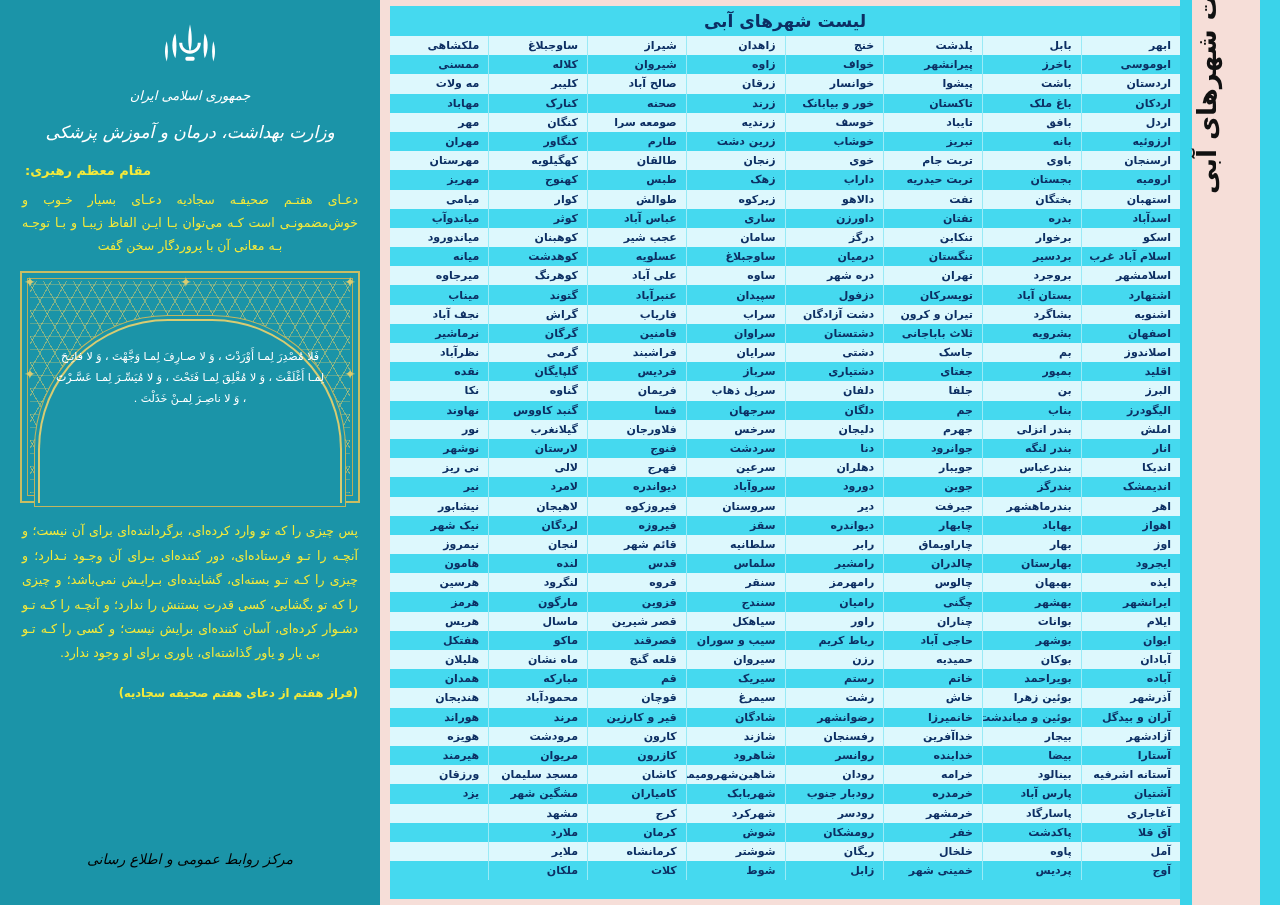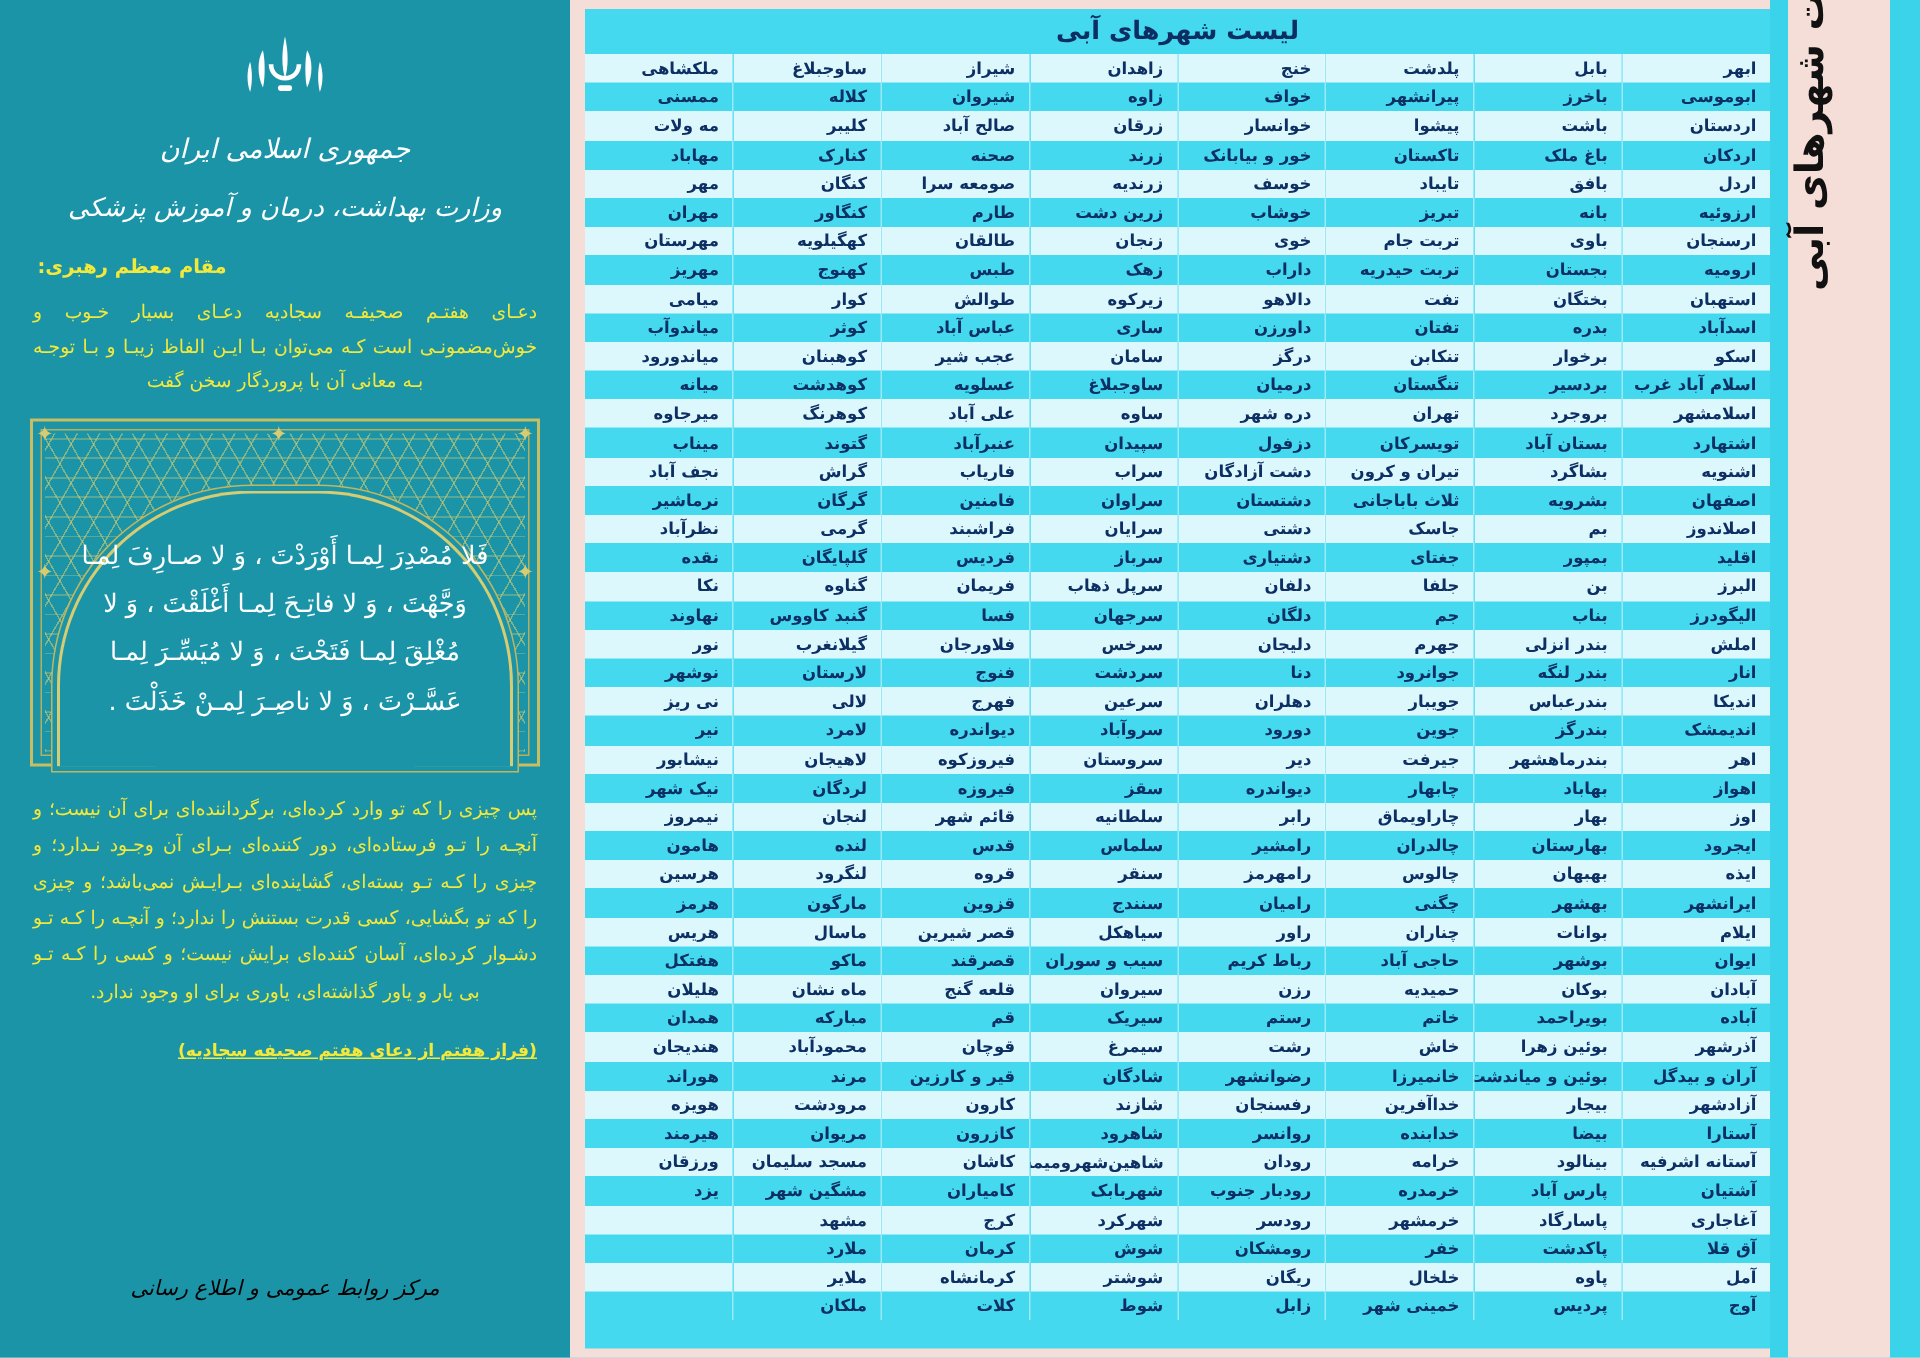--- a/index.html
+++ b/index.html
@@ -36,21 +36,21 @@
     width:78px;height:62px;
     margin-bottom:4px;
   }
   .ministry-line1,.ministry-line2{
     color:#ffffff;
     font-style:italic;
     text-align:center;
     letter-spacing:.5px;
     line-height:1.5;
   }
-  .ministry-line1{font-size:18px;margin-top:2px;}
+  .ministry-line1{font-size:13px;margin-top:2px;}
   .ministry-line2{font-size:17px;margin-top:14px;}
 
   .leader-label{
     color:#f4e93a;
     font-size:13px;font-weight:bold;
     margin-top:18px;
     width:330px;text-align:left;
   }
   .lead-paragraph{
     color:#f4e93a;
@@ -91,21 +91,21 @@
     background:#1b94a8;
     border:2px solid #d8cc72;
     border-bottom:none;
     border-radius:130px 130px 0 0;
     box-shadow:0 0 0 3px #1b94a8, 0 0 0 4px #c2b65f;
   }
   .ornate .arabic{
     position:absolute;
     left:34px;right:34px;top:76px;
     color:#ffffff;
-    font-size:17px;
+    font-size:11px;
     line-height:1.9;
     text-align:center;
     direction:rtl;
     letter-spacing:.3px;
   }
   .ornate .plus{
     position:absolute;color:#d8cc72;font-size:14px;line-height:1;
   }
 
   .translation{
@@ -117,21 +117,20 @@
     text-align-last:center;
     margin-top:16px;
     letter-spacing:.2px;
   }
   .source-note{
     color:#f4e93a;
     font-size:11.5px;font-weight:bold;
     width:336px;
     text-align:right;
     margin-top:20px;
-    text-decoration:underline;
   }
   .prc{
     color:#000000;
     font-size:14px;font-style:italic;
     width:336px;text-align:center;
     position:absolute;bottom:38px;left:22px;
     letter-spacing:.5px;
   }
 
   

